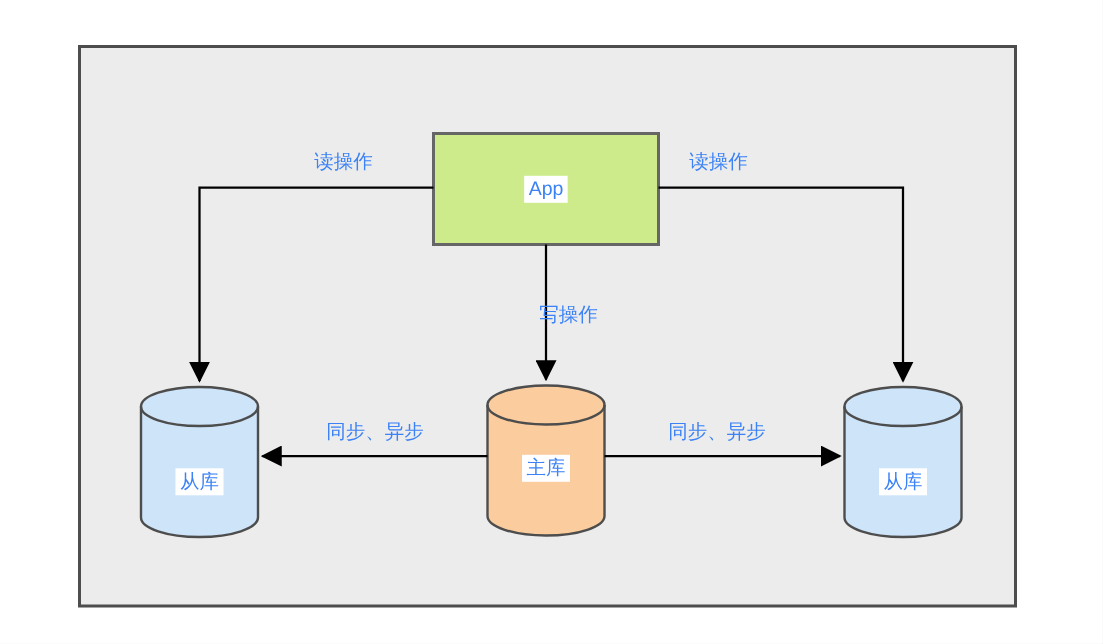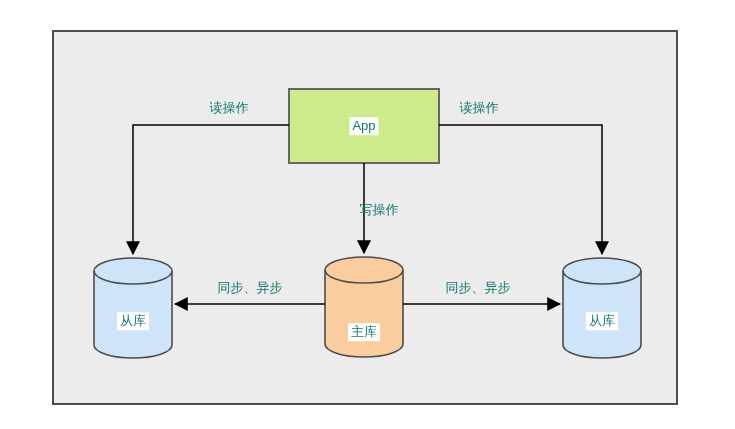--- a/index.html
+++ b/index.html
@@ -16,21 +16,21 @@
   }
   .stage svg {
     position: absolute;
     left: 0;
     top: 0;
   }
   .lbl {
     position: absolute;
     transform: translate(-50%, -50%);
     font-size: 13px;
-    color: #0f766e;
+    color: #3b82f6;
     white-space: nowrap;
     line-height: 1.2;
   }
   .node-lbl {
     padding: 1px 3px;
   }
 </style>
 </head>
 <body>
 
@@ -70,16 +70,16 @@
   </svg>
 
   <div class="lbl" style="left:229px; top:108px;">读操作</div>
   <div class="lbl" style="left:479px; top:108px;">读操作</div>
   <div class="lbl" style="left:379px; top:210px;">写操作</div>
   <div class="lbl" style="left:250px; top:288px;">同步、异步</div>
   <div class="lbl" style="left:478px; top:288px;">同步、异步</div>
 
   <div class="lbl node-lbl" style="left: 364px; top: 126px; background: rgb(255, 255, 255); text-align: right;">App</div>
   <div class="lbl node-lbl" style="left: 133px; top: 321px; background: rgb(255, 255, 255);">从库</div>
-  <div class="lbl node-lbl" style="left: 364px; top: 332px; background: rgb(255, 255, 255);">主库</div>
+  <div class="lbl node-lbl" style="left: 364px; top: 312px; background: rgb(255, 255, 255);">主库</div>
   <div class="lbl node-lbl" style="left: 602px; top: 321px; background: rgb(255, 255, 255);">从库</div>
 
 </div>
 
 </body></html>

